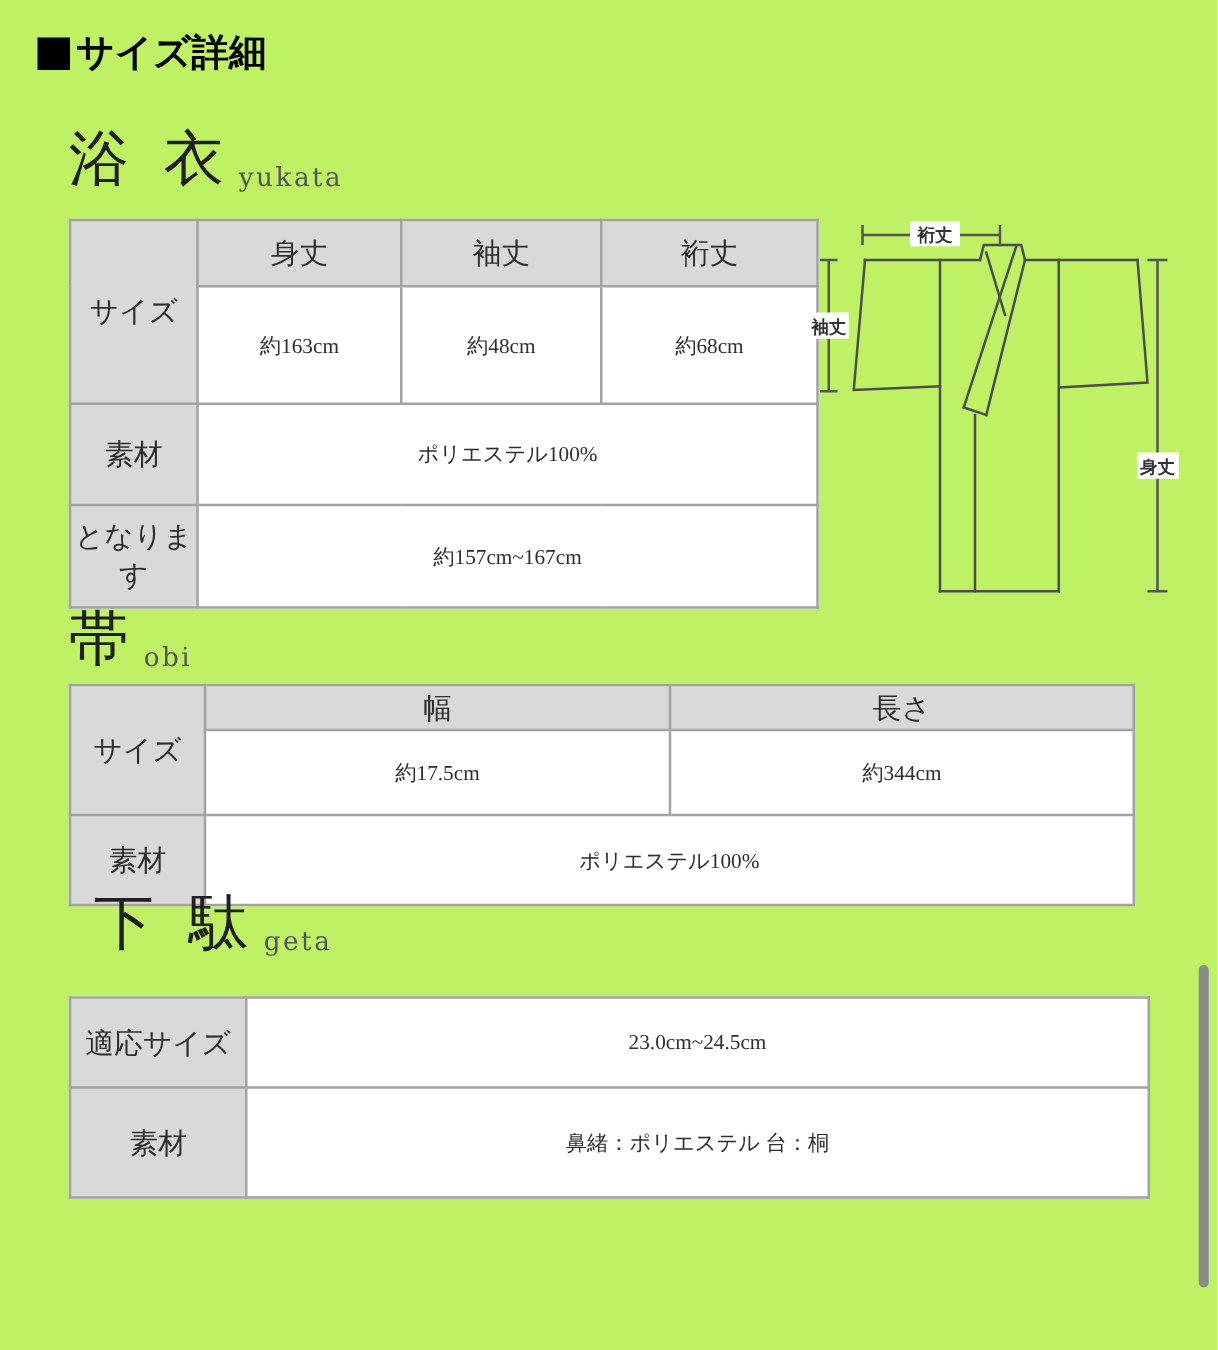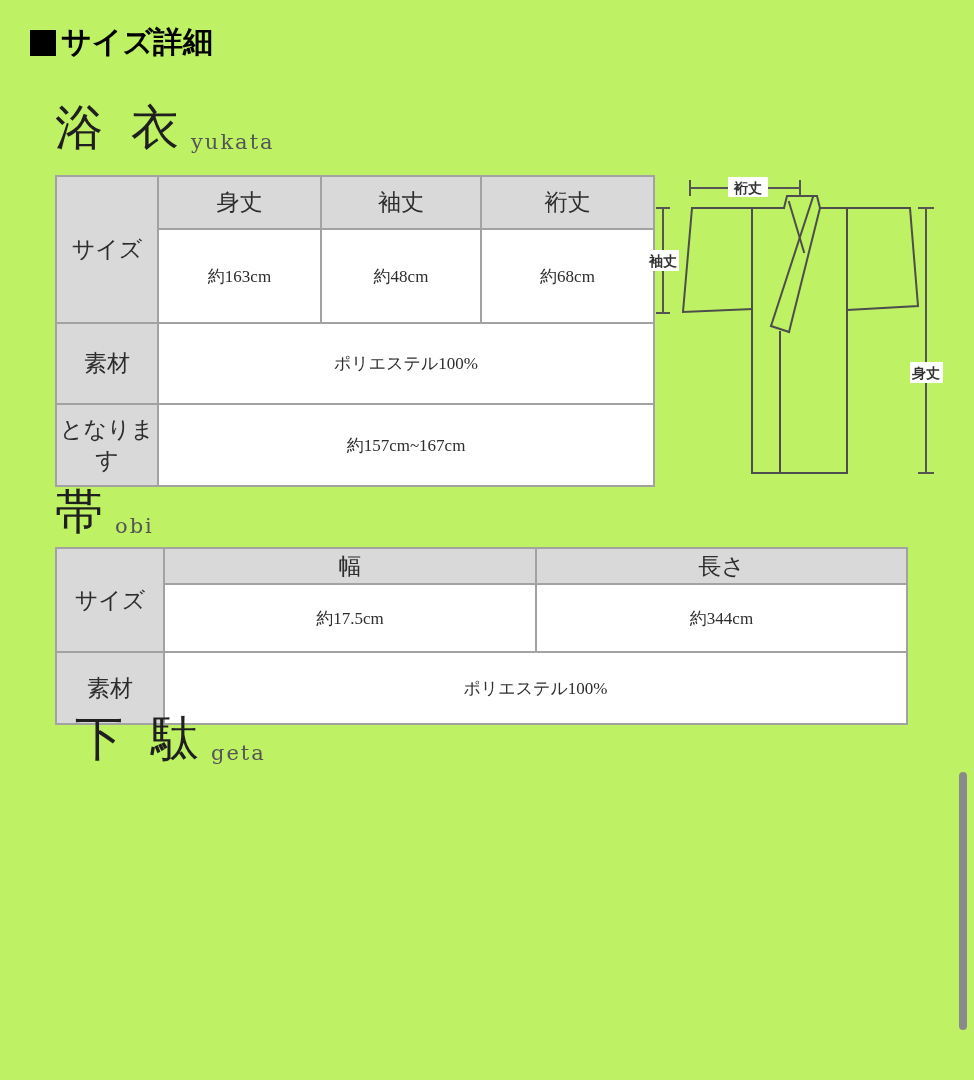--- a/index.html
+++ b/index.html
@@ -161,17 +161,33 @@
       <td class="val" colspan="2">ポリエステル100%</td>
     </tr>
   </tbody>
     </table>
 
   <div class="sec-title" style="left:55px;top:715px;margin-left:20px;">
     <span class="sec-kanji">下 駄</span>
     <span class="sec-script">geta</span>
   </div>
 
+  <table id="tbl-geta">
+    <colgroup>
+        <col style="width:141px">
+        <col style="width:722px">
+      </colgroup>
+    <tbody>
+        <tr style="height:72px">
+      <td class="gray">適応サイズ</td>
+      <td class="val">23.0cm~24.5cm</td>
+    </tr>
+    <tr style="height:88px">
+      <td class="gray">素材</td>
+      <td class="val">鼻緒：ポリエステル 台：桐</td>
+    </tr>
+  </tbody>
+    </table>
 
 
   <div class="scroll-thumb"></div>
 
 </div>
 
 </body></html>

